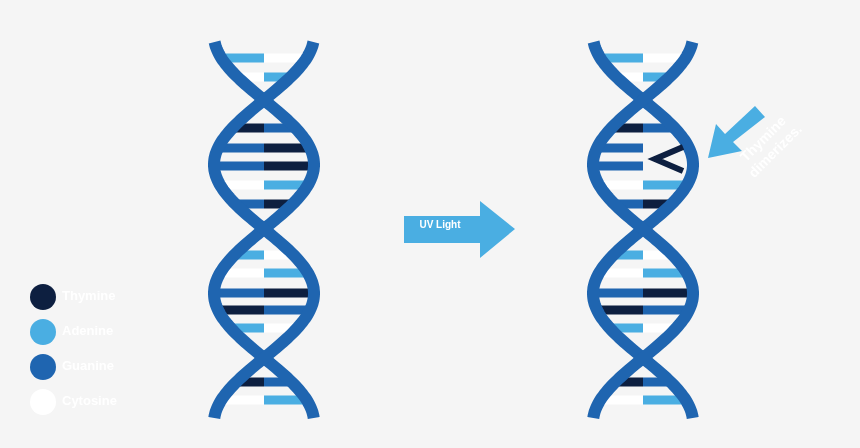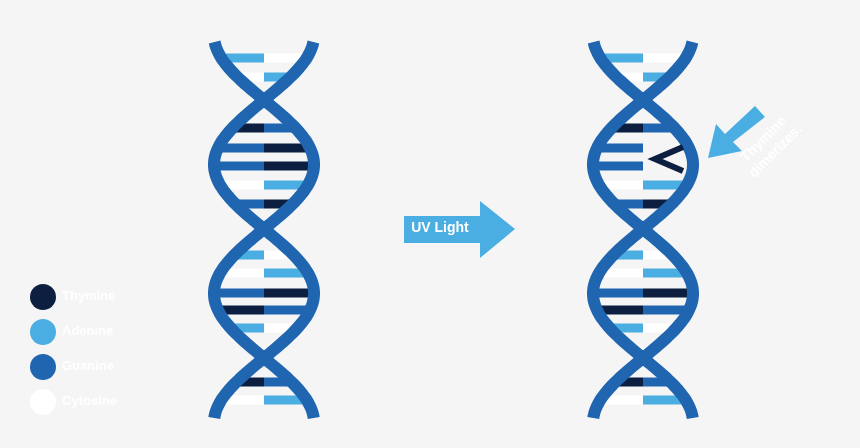--- a/index.html
+++ b/index.html
@@ -12,21 +12,21 @@
   .canvas { position: absolute; left: 0; top: 0; width: 860px; height: 448px; }
   .legend { position: absolute; left: 30px; top: 284px; }
   .legend-item { position: relative; height: 35px; }
   .legend-dot { position: absolute; left: 0; top: 0; width: 26px; height: 26px; border-radius: 50%; }
   .legend-label {
     position: absolute; left: 32px; top: 4px;
     font-size: 13px; font-weight: bold; color: #ffffff; white-space: nowrap;
   }
   .uv-label {
     position: absolute; left: 404px; top: 219px; width: 72px;
-    font-size: 14px; font-weight: bold; color: #ffffff; text-align: center;
+    font-size: 10px; font-weight: bold; color: #ffffff; text-align: center;
   }
   .note {
     position: absolute; left: 735px; top: 128px;
     transform: rotate(-45deg); transform-origin: center;
     font-size: 14px; font-weight: bold; color: #ffffff; line-height: 17px;
     text-align: center; white-space: nowrap;
   }
 </style>
 </head>
 <body>

